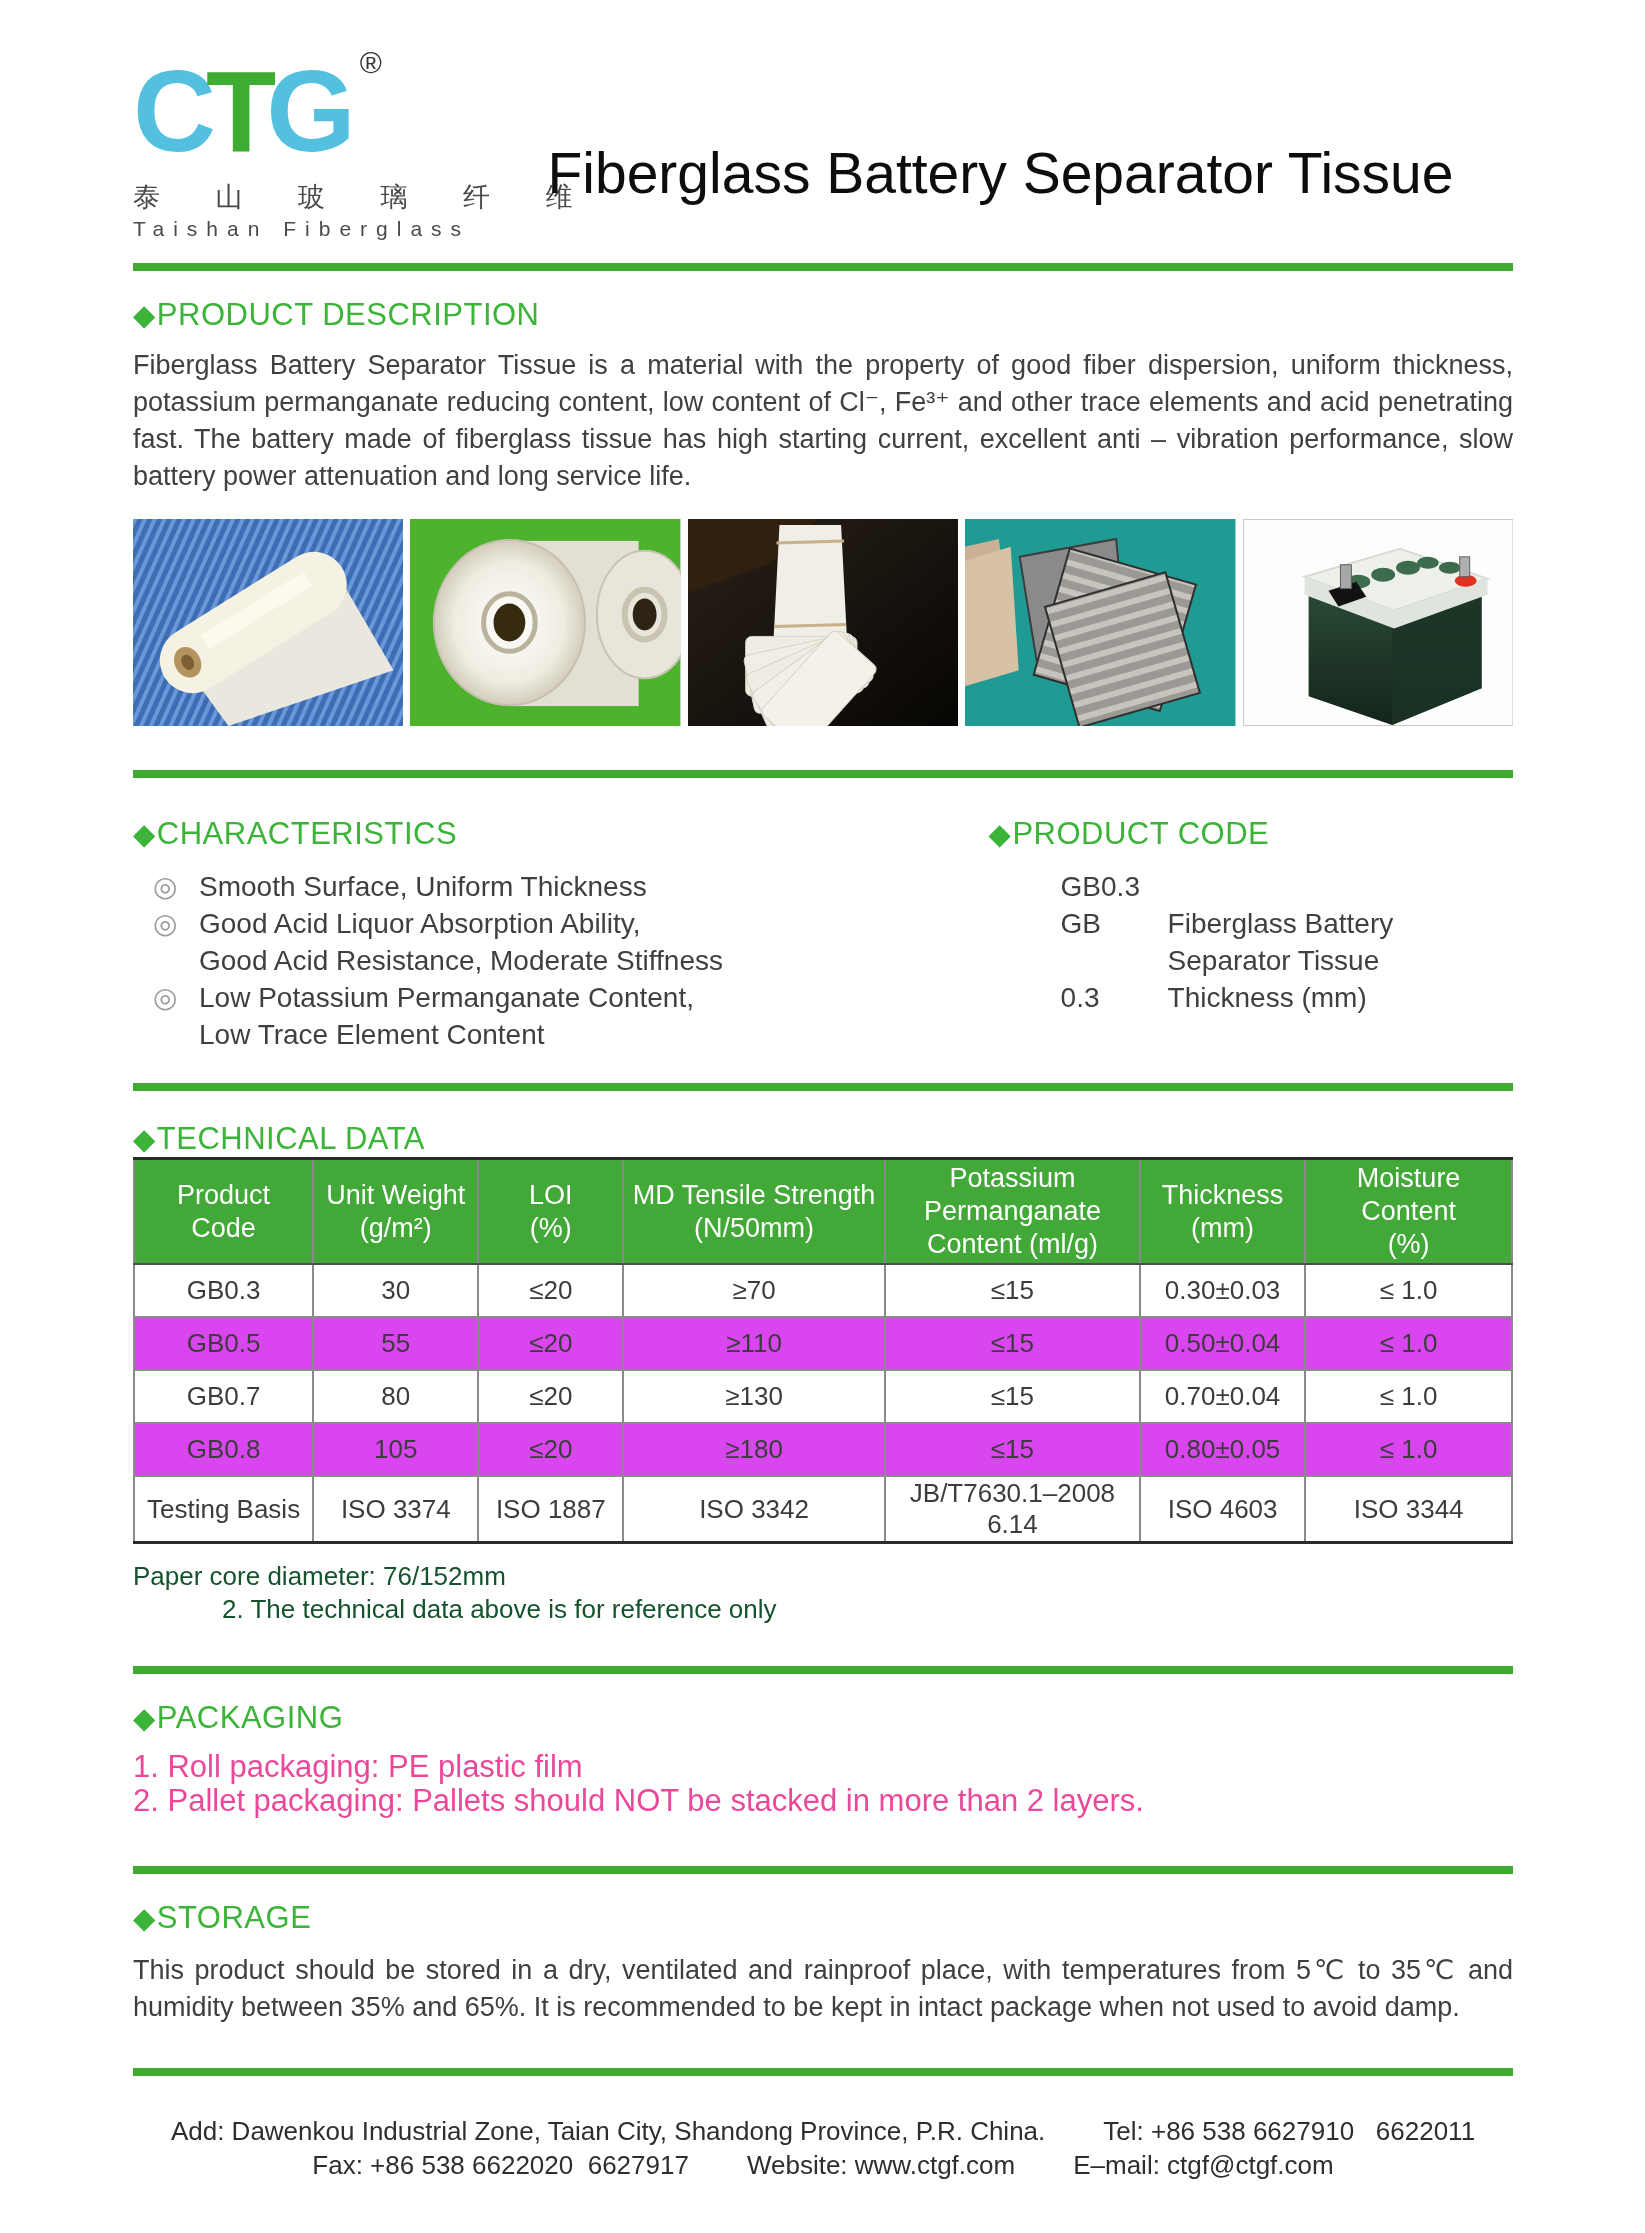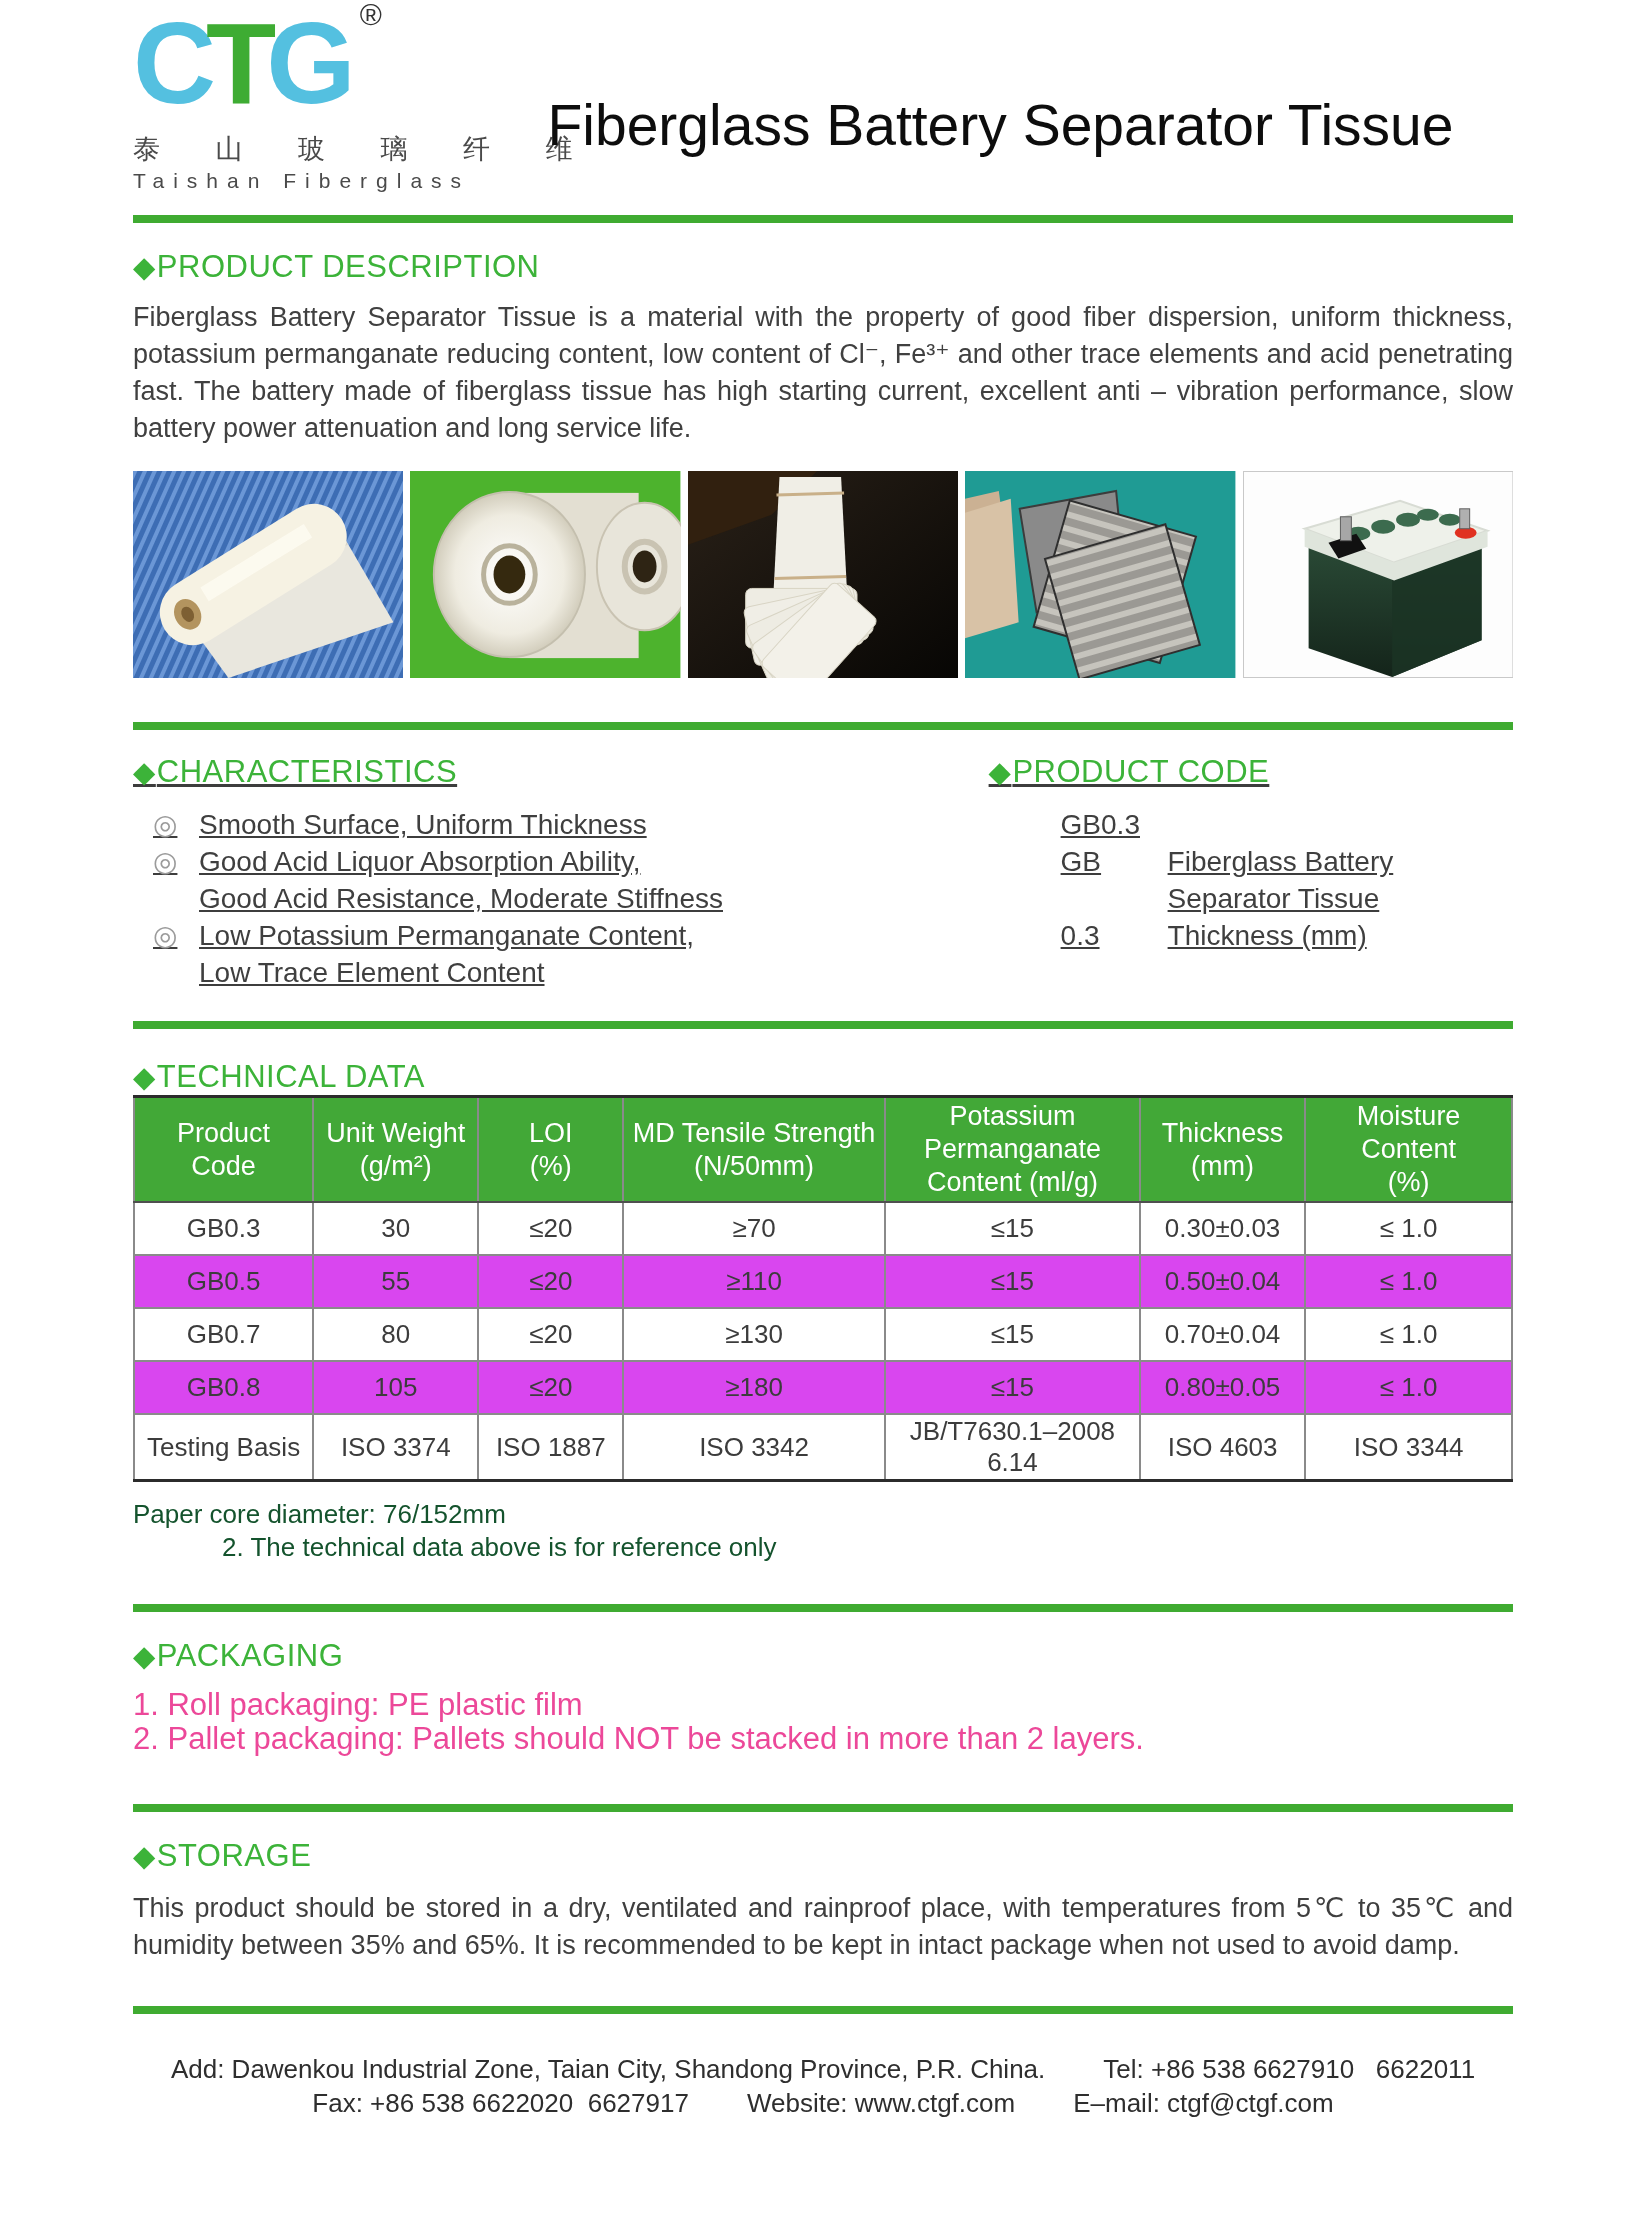--- a/index.html
+++ b/index.html
@@ -7,21 +7,21 @@
     position:relative;
     width:1646px;height:2234px;
     box-sizing:border-box;
     padding:0 133px;
     background:#ffffff;
     font-family:"Liberation Sans","DejaVu Sans",sans-serif;
     color:#3d3d3d;
     overflow:hidden;
   }
   
-  .header{display:flex;align-items:flex-start;gap:27px;}
+  .header{display:flex;align-items:flex-start;padding-top:48px;gap:27px;}
   .logo{width:328px;flex:none;}
   .ctg{font-weight:700;font-size:115px;line-height:1.0;letter-spacing:-10px;white-space:nowrap;}
   .ctg .blue{color:#54c0e0;}
   .ctg .green{color:#3eac33;}
   .reg{font-size:30px;font-weight:400;color:#333;vertical-align:78px;letter-spacing:0;margin-left:14px;}
   .logo-cn{font-size:27px;color:#4a4a4a;letter-spacing:24px;margin-top:10px;white-space:nowrap;}
   .logo-en{font-size:21px;color:#4a4a4a;letter-spacing:9px;margin-top:2px;white-space:nowrap;}
   .doc-title{flex:1;text-align:center;font-size:57px;font-weight:400;color:#0d0d0d;margin-top:92px;white-space:nowrap;}
   
   .bar{height:8px;background:#3fab31;}
@@ -35,21 +35,21 @@
   h2{font-size:31px;font-weight:400;color:#3cb339;margin:0;letter-spacing:0.5px;white-space:nowrap;}
   .h2-main{margin-top:26px;}
   .diamond{font-size:29px;margin-right:1px;}
   
   .desc{font-size:27px;line-height:37px;text-align:justify;margin:14px 0 0 0;color:#404040;}
   
   .photos{display:flex;gap:7px;margin-top:24px;height:207px;}
   .photo{flex:1;height:207px;overflow:hidden;}
   .photo svg{display:block;width:100%;height:100%;}
   
-  .two-col{display:flex;margin-top:24px;text-decoration:underline;}
+  .two-col{display:flex;margin-top:38px;}
   .col-left{flex:0 0 62%;}
   .col-right{flex:1;}
   .char-list{margin-top:16px;font-size:28px;line-height:37px;color:#3f3f3f;margin-left:20px;}
   .char-line{display:flex;}
   .bullet{display:inline-block;width:46px;flex:none;color:#9b9b9b;}
   .pc-list{margin-top:16px;font-size:28px;line-height:37px;color:#3f3f3f;margin-left:72px;}
   .pc-row{display:flex;}
   .pc-code{width:107px;flex:none;}
   
   .tech-heading{margin-top:30px;}

